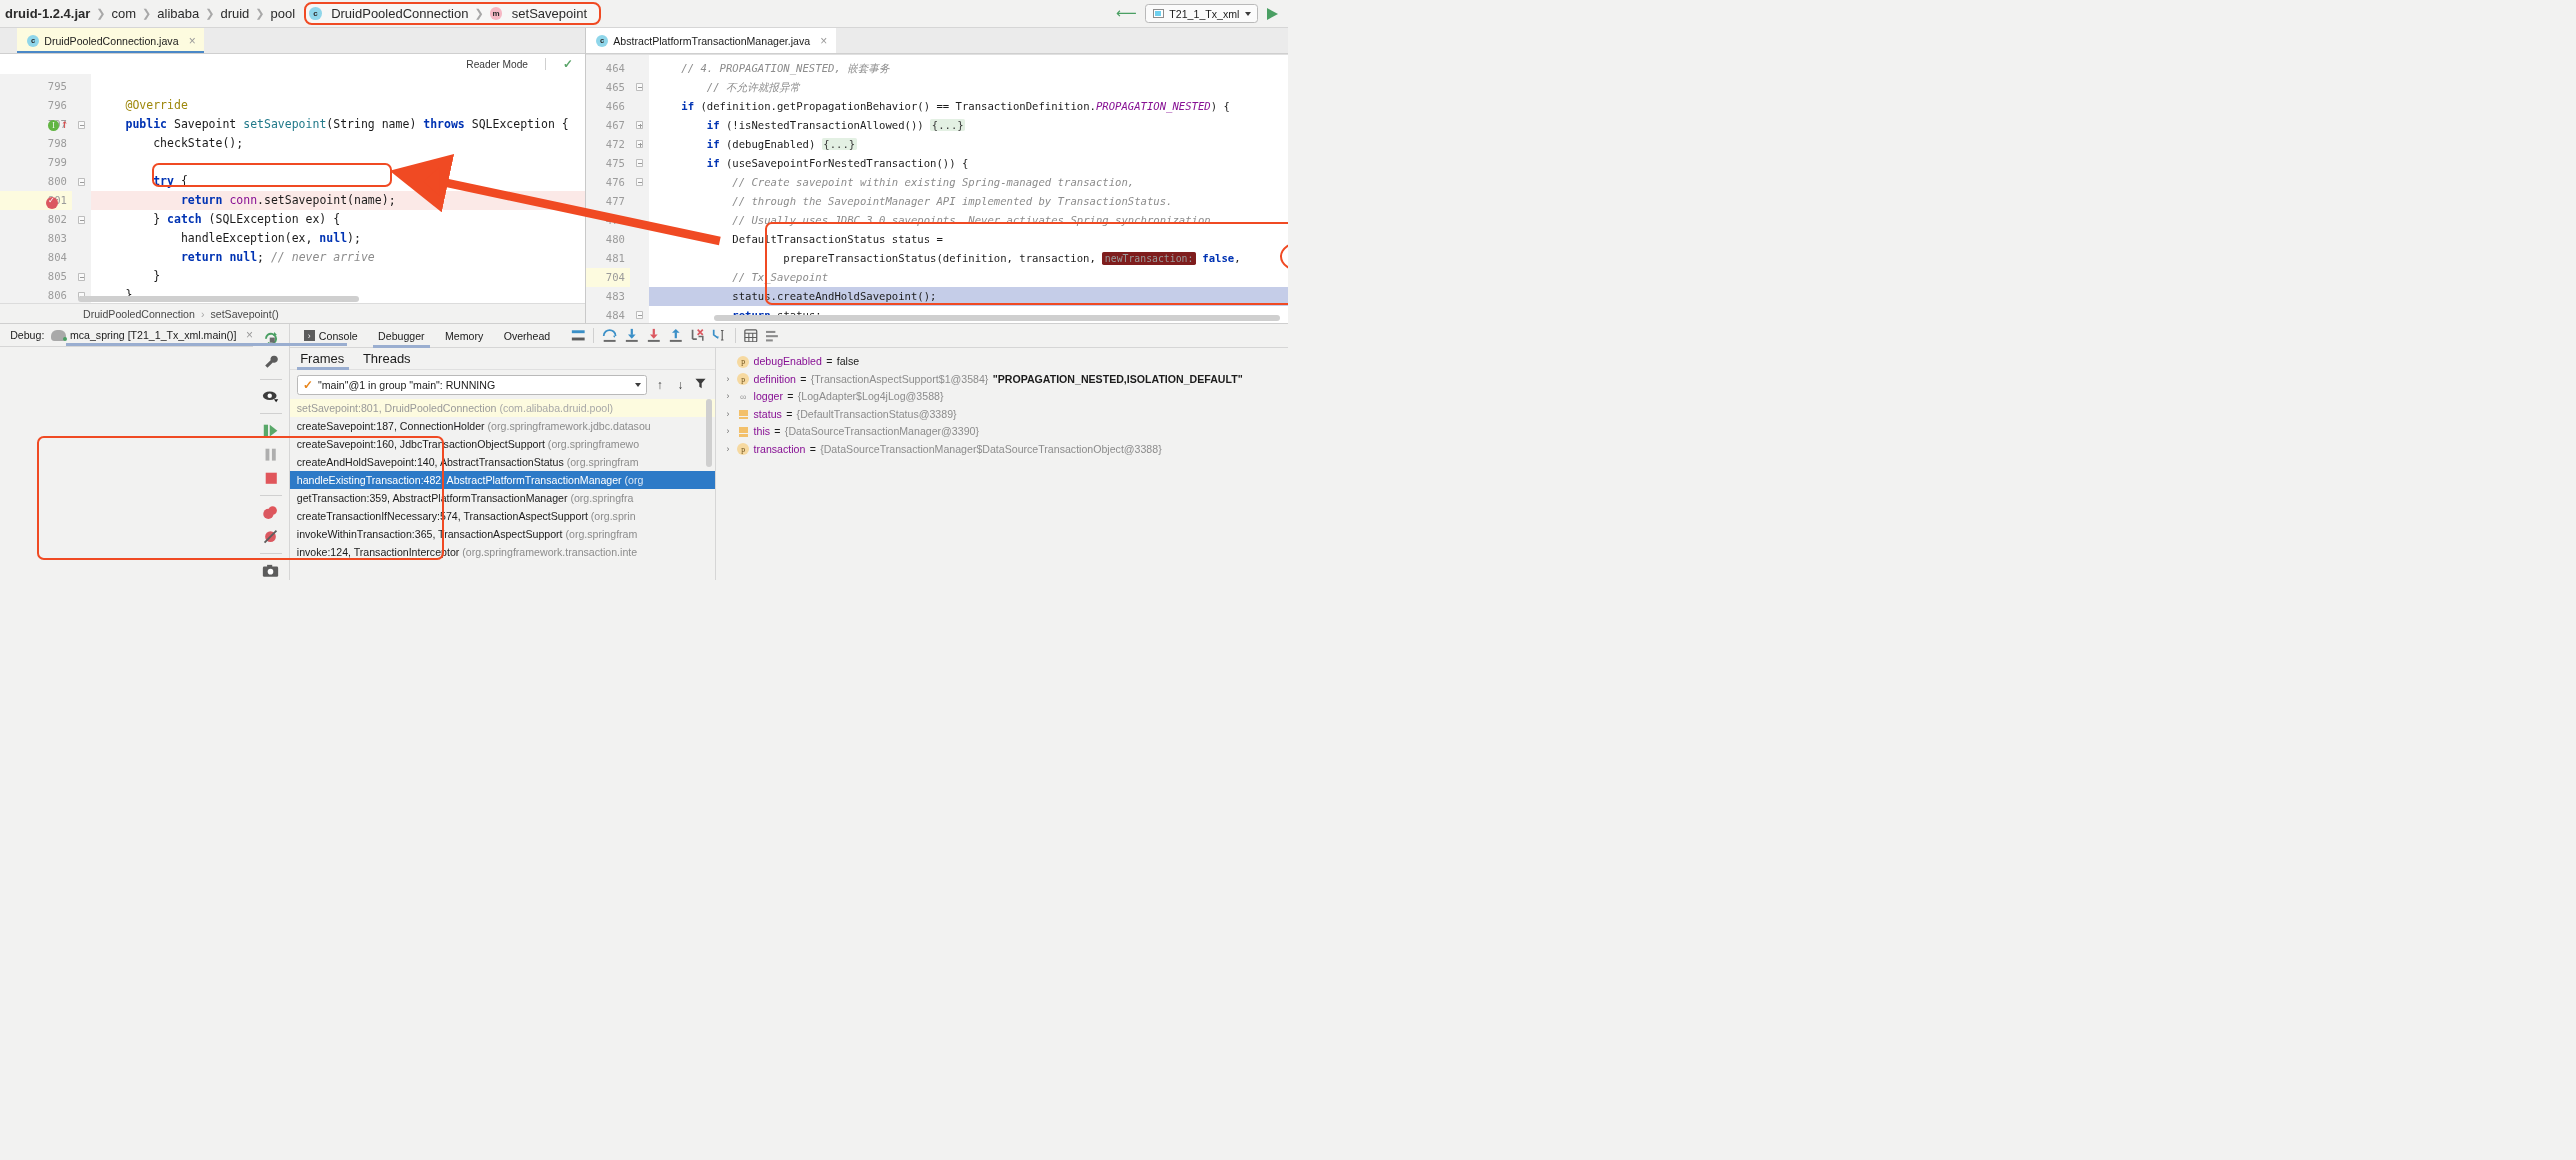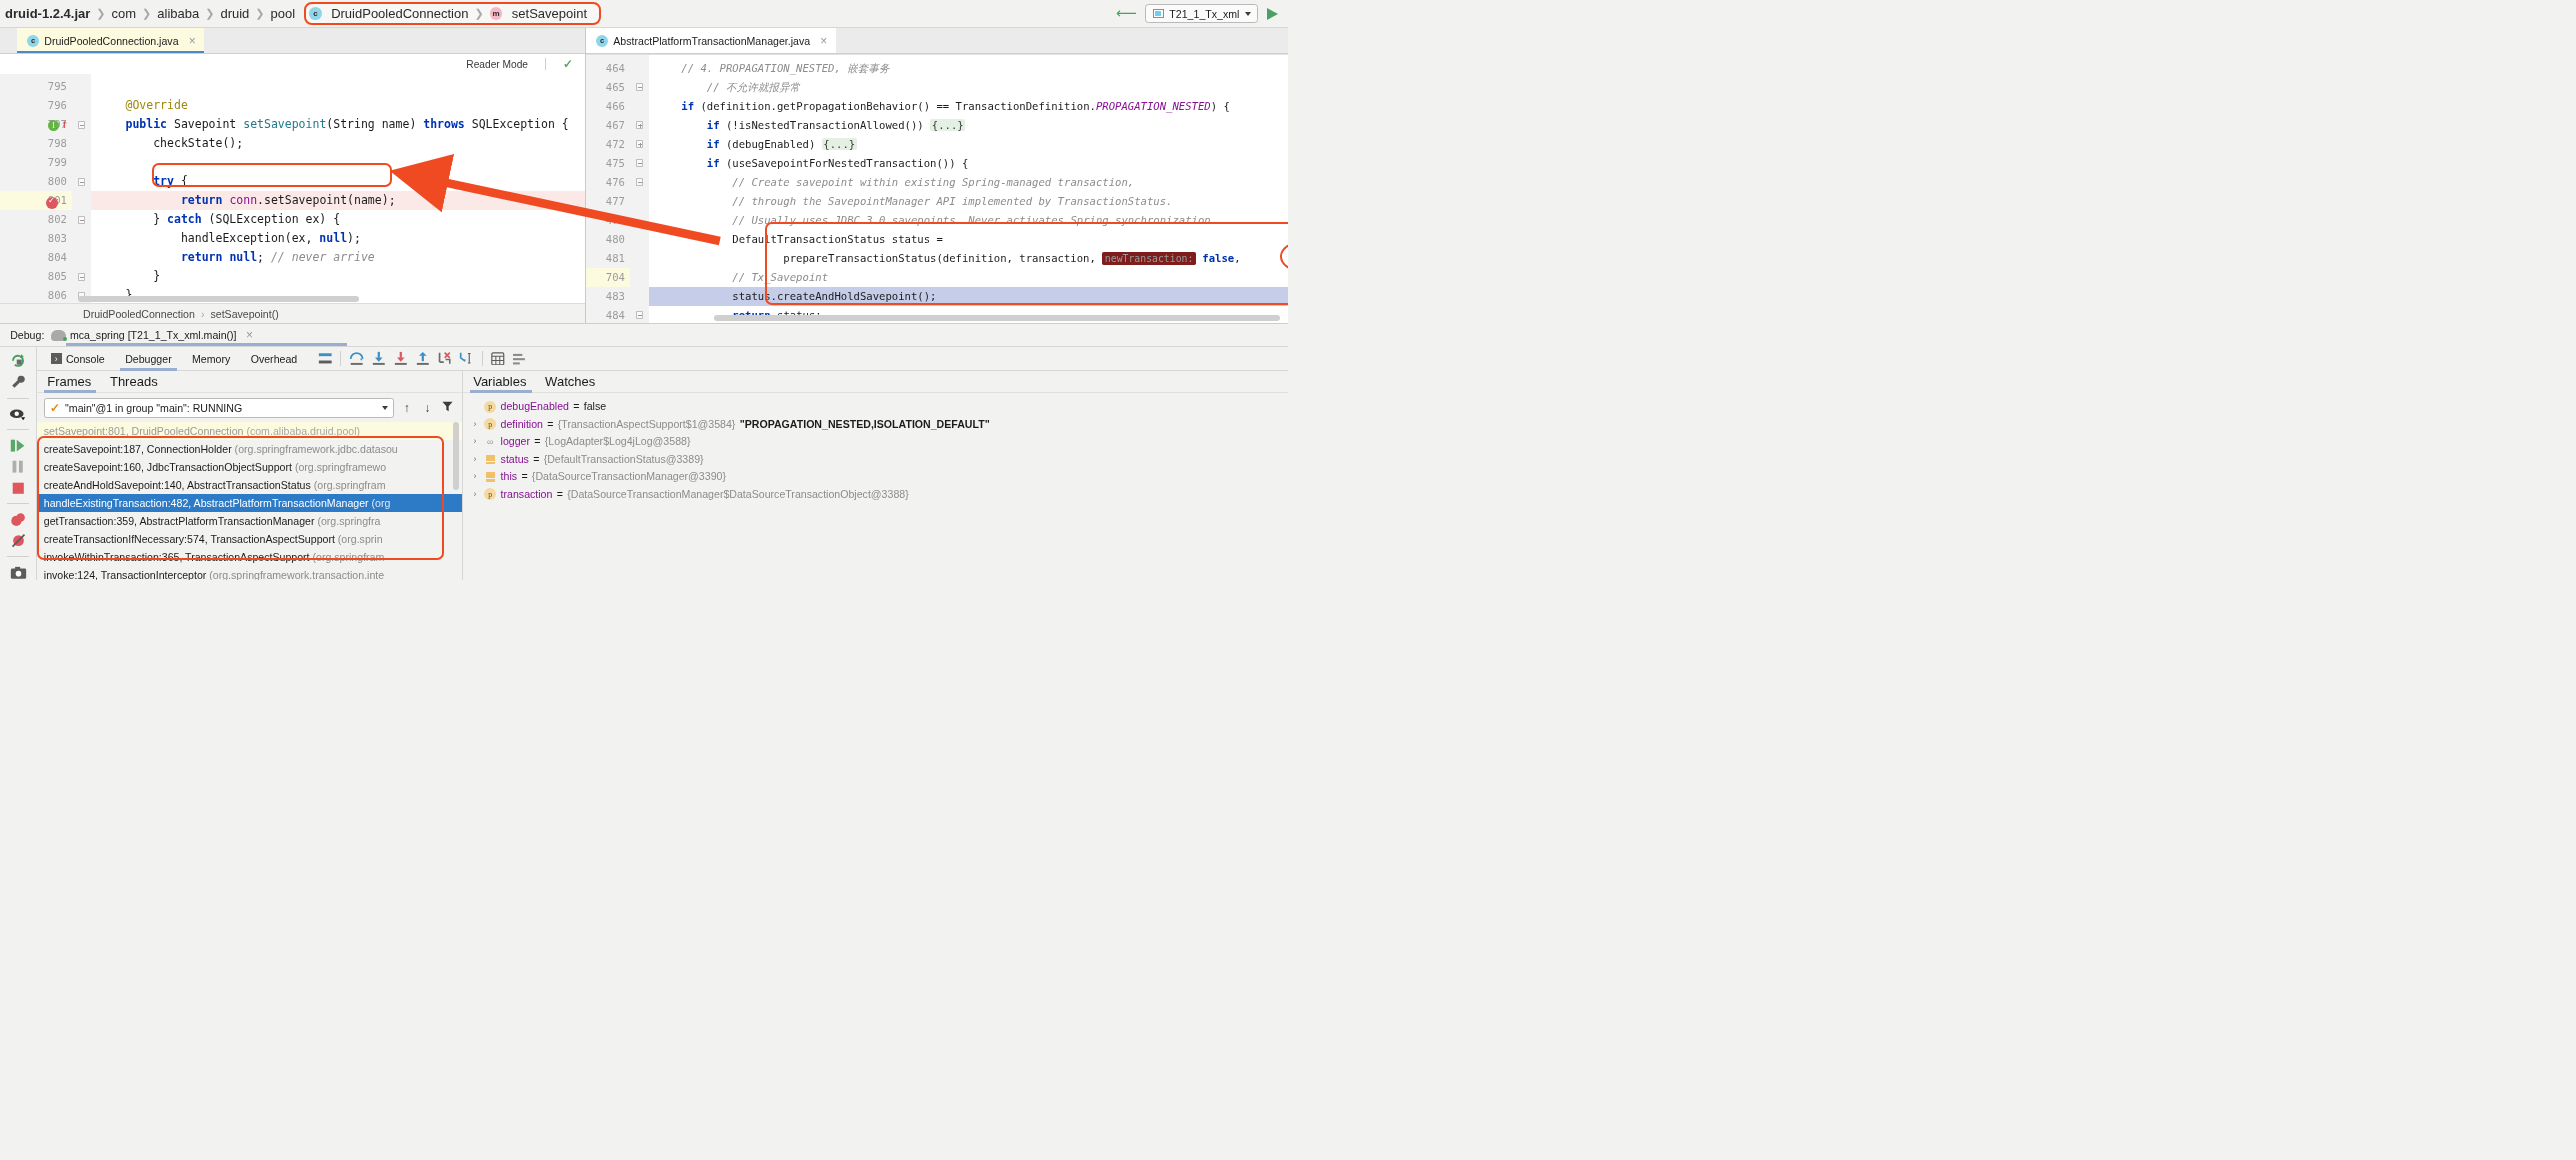--- a/index.html
+++ b/index.html
@@ -82,21 +82,21 @@
   .red-arrow-up { position:absolute; left:61px; color:#d64b4b; font-size:12px; line-height:1;}
 
   .crumb-bottom { height:19.6px; background:#f2f2f1; border-top:0.9px solid #dcdcdc; display:flex; align-items:center;
                   padding-left:83px; font-size:10.6px; color:#4a4a4a; gap:6px;}
   .crumb-bottom .sep2 { color:#a8a8a8; }
 
   .hscroll { position:absolute; left:78px; right:12px; bottom:1.7px; height:6px; background:#cfcfcf; border-radius:3.4px;}
   .hscroll.r { left:128px; }
 
   
-  .debugwin { flex:1; display:flex; flex-direction:column; background:#f2f2f1; min-height:0;}
+  .debugwin { flex:1; display:flex; flex-direction:row; background:#f2f2f1; min-height:0;}
   .dbg-title { height:23px; display:flex; align-items:center; gap:6.8px; padding-left:10.2px; font-size:10.6px;
                position:relative; border-bottom:0.9px solid #d6d6d6;}
   .dbg-title .sess { display:flex; align-items:center; gap:4.3px; position:relative;}
   .dbg-title .under { position:absolute; left:66px; width:281px; bottom:0; height:2.6px; background:#9aaed0;}
   .elephant { width:14.5px;height:11px;background:#a9a9a9;border-radius:6px 6px 3.4px 3.4px; position:relative;}
   .elephant:after{content:"";position:absolute;right:-1.7px;bottom:-0.9px;width:4.3px;height:4.3px;border-radius:50%;background:#4a9f63;}
 
   .dbg-body { flex:1; display:flex; min-height:0; }
   .dbg-rail { width:37px; background:#f2f2f1; border-right:0.9px solid #d6d6d6; display:flex; flex-direction:column;
               align-items:center; padding-top:5.1px; gap:6px;}
@@ -545,29 +545,20 @@
                 <div class="frame-row sel">handleExistingTransaction:482, AbstractPlatformTransactionManager <span class="pkg">(org</span></div>
                 <div class="frame-row">getTransaction:359, AbstractPlatformTransactionManager <span class="pkg">(org.springfra</span></div>
                 <div class="frame-row">createTransactionIfNecessary:574, TransactionAspectSupport <span class="pkg">(org.sprin</span></div>
                 <div class="frame-row">invokeWithinTransaction:365, TransactionAspectSupport <span class="pkg">(org.springfram</span></div>
                 <div class="frame-row">invoke:124, TransactionInterceptor <span class="pkg">(org.springframework.transaction.inte</span></div>
               </div>
             <div class="vscroll" style="top:51px;height:68px;right:2.6px"></div>
           </div>
 
           <div class="vars-pane">
-            <div class="subtabs">
-              <div class="subtab">
-                <span>Variables</span>
-                <span class="under"></span>
-              </div>
-              <div class="subtab">
-                <span>Watches</span>
-              </div>
-            </div>
             <div class="vars-list" id="vars-list">
                 <div class="var-row">
                   <span class="twisty"></span>
                   <span class="vic p">p</span>
                   <span class="vname">debugEnabled</span>
                   <span class="veq">=</span>
                   <span class="veq">false</span>
                 </div>
                 <div class="var-row">
                   <span class="twisty">›</span>

